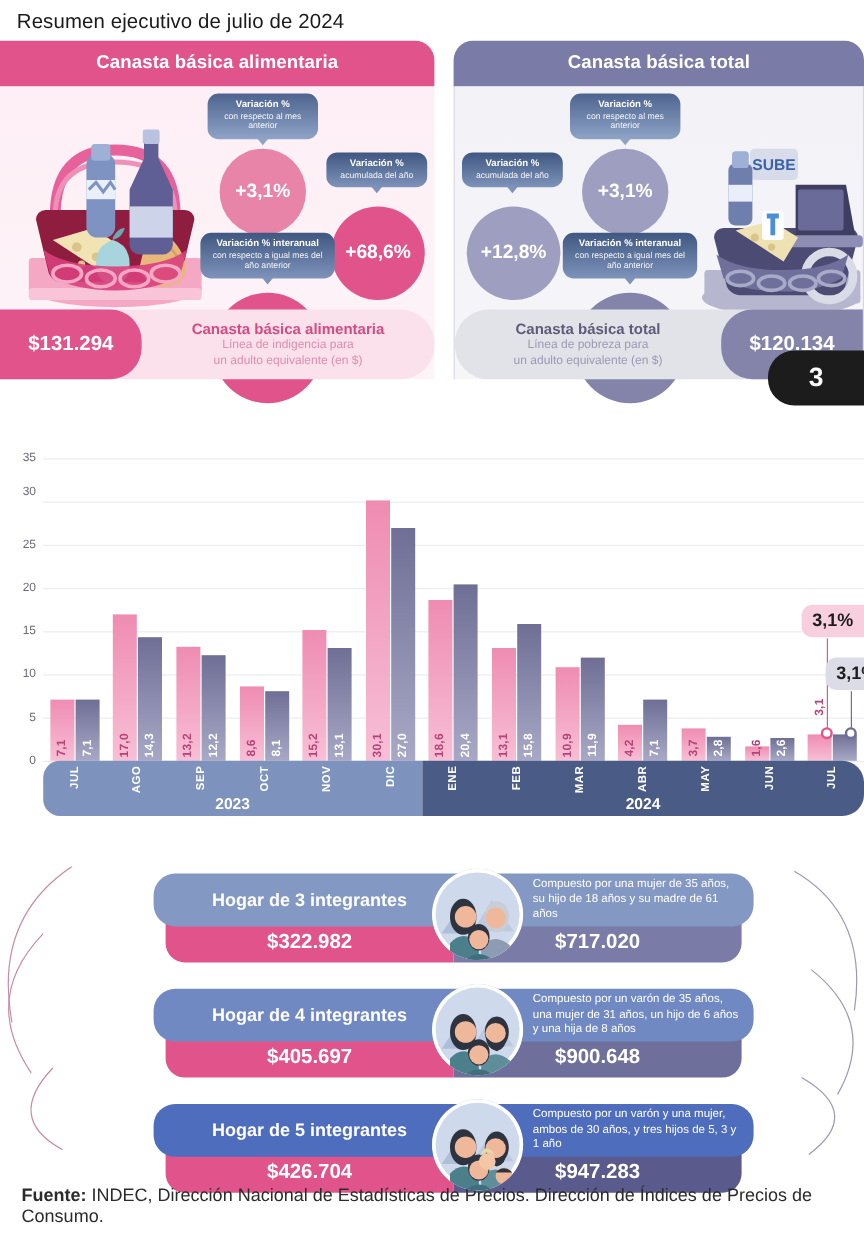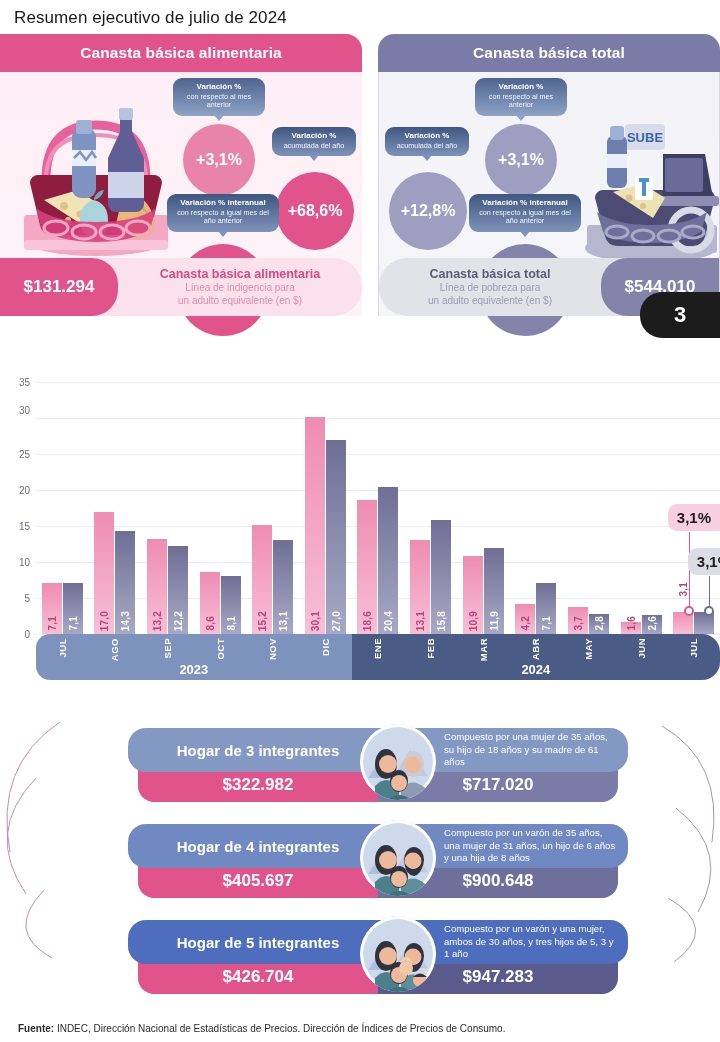--- a/index.html
+++ b/index.html
@@ -157,21 +157,21 @@
     line-height:1.35; padding:0 8px 0 56px; }
   .hh-bot { position:absolute; left:10px; right:10px; top:40px; height:34px;
     border-radius:0 0 16px 16px; display:flex; }
   .hh-price { flex:1; display:flex; align-items:center; justify-content:center;
     color:#fff; font-size:17px; font-weight:700; }
   .hh-p-pink { border-radius:0 0 0 16px; }
   .hh-p-pur  { border-radius:0 0 16px 0; }
   .hh-avatar { position:absolute; left:232px; top:-4px; width:76px; height:76px;
     border-radius:50%; overflow:hidden; z-index:5; background:#cfd8ea; }
 
-  #footer-note { position:absolute; left:18px; bottom:8px; font-size:10px;
+  #footer-note { position:absolute; left:18px; bottom:20px; font-size:15px;
     color:#2b2b2b; }
   #footer-note b { font-weight:700; }
 </style>
 </head>
 <body>
 
 <div id="page-title">Resumen ejecutivo de julio de 2024</div>
 
 <div id="panels">
 
@@ -293,21 +293,21 @@
         <span class="b-s">con respecto a igual mes del año anterior</span>
       </div>
       <div class="circ c-pur-d" id="cbt-c3">+261,8%</div>
 
       <div class="pfoot" id="cbt-foot">
         <div class="pf-text">
           <div class="pf-t1">Canasta básica total</div>
           <div class="pf-t2">Línea de pobreza para</div>
           <div class="pf-t2">un adulto equivalente (en $)</div>
         </div>
-        <div class="price-chip">$544.010</div>
+        <div class="price-chip">$120.134</div>
       </div>
     </div>
   </div>
 </div>
 
 <div id="chart-section">
   <div id="y-axis">
       <div class="y-tick" style="top: 252px;">0</div>
       <div class="y-tick" style="top: 216px;">5</div>
       <div class="y-tick" style="top: 180px;">10</div>

